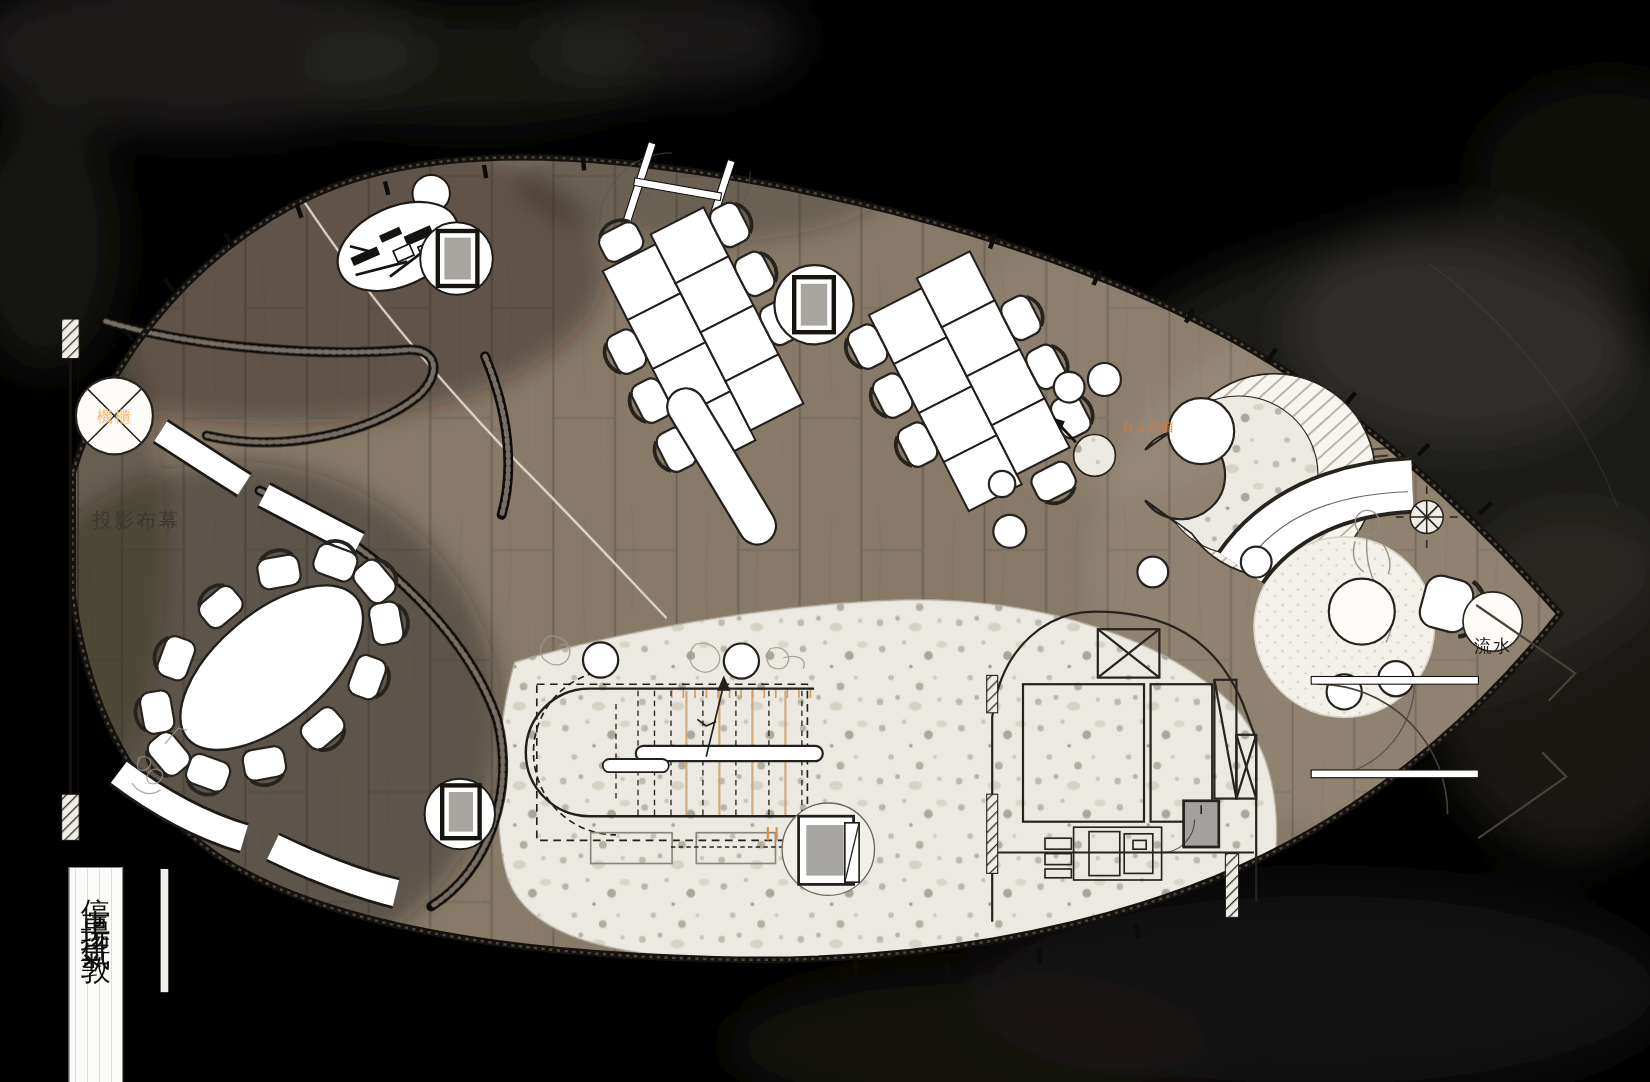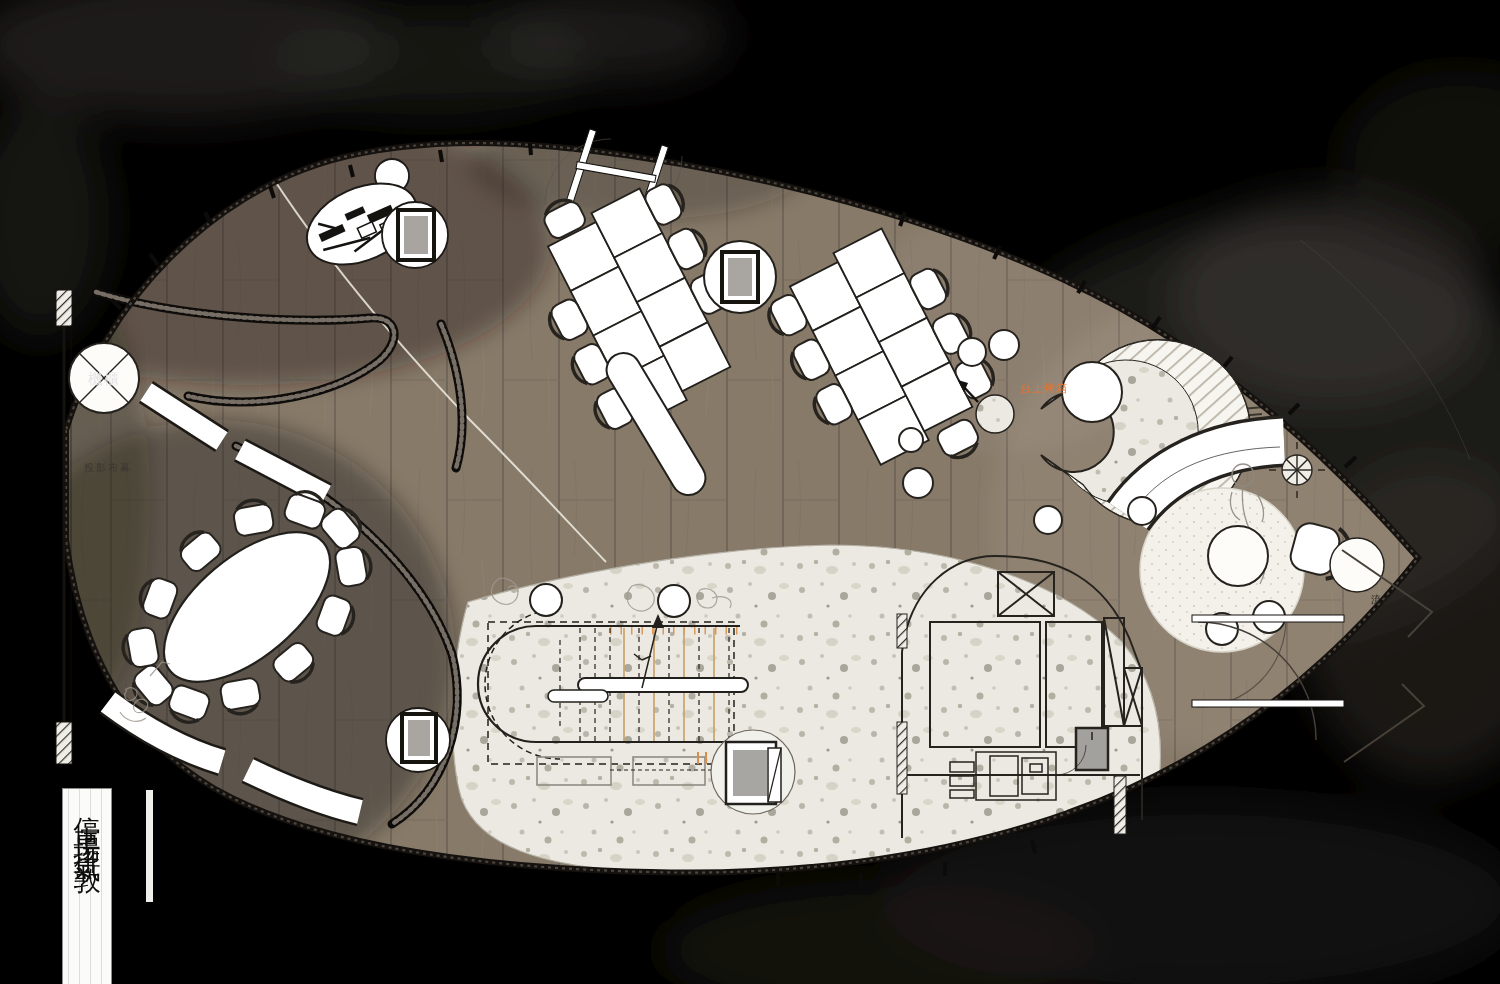--- a/index.html
+++ b/index.html
@@ -1,24 +1,24 @@
 <!DOCTYPE html>
 <html><head>
 <meta charset="utf-8">
 <style>
   html,body{margin:0;padding:0;background:#000;}
   #stage{position:relative;width:1500px;height:984px;overflow:hidden;background:#000;
          font-family:"Liberation Sans","DejaVu Sans",sans-serif;}
   #plan-svg{position:absolute;left:0;top:0;}
   .lbl{position:absolute;z-index:5;white-space:nowrap;}
   .lbl-center{transform:translate(-50%,-50%);}
-  #lbl-cabinet{left:104px;top:379px;font-size:15px;color:#e5e5e5;letter-spacing:1px;}
-  #lbl-projection{left:84px;top:461px;font-size:10px;color:#3a3631;letter-spacing:2px;font-family:Liberation Serif, serif;}
+  #lbl-cabinet{left:104px;top:379px;font-size:15px;color:#fdba74;letter-spacing:1px;}
+  #lbl-projection{left:84px;top:461px;font-size:18px;color:#3a3631;letter-spacing:2px;font-family:Liberation Serif, serif;}
   #lbl-oven{left:1020px;top:381px;font-size:11px;font-weight:normal;color:#e8742e;letter-spacing:1px;}
-  #lbl-water{left:1357px;top:600px;font-size:10px;color:#26231f;letter-spacing:1px;margin-left:25px;}
+  #lbl-water{left:1357px;top:588px;font-size:16px;color:#26231f;letter-spacing:1px;}
   #park-box{position:absolute;left:62px;top:788px;width:48px;height:196px;z-index:6;
      background:repeating-linear-gradient(90deg,#fbfbfa 0 5px,#dddddb 5px 6px,#fbfbfa 6px 11px);
      border:1px solid #8d8d8a;overflow:hidden;display:flex;justify-content:center;}
   #park-box span{writing-mode:vertical-rl;text-orientation:upright;font-size:27px;
      letter-spacing:10px;color:#0d0d0c;margin-top:6px;font-weight:500;}
   #park-strip{position:absolute;left:146px;top:790px;width:7px;height:112px;background:#efefec;z-index:6;}
 </style>
 </head>
 <body>
 

